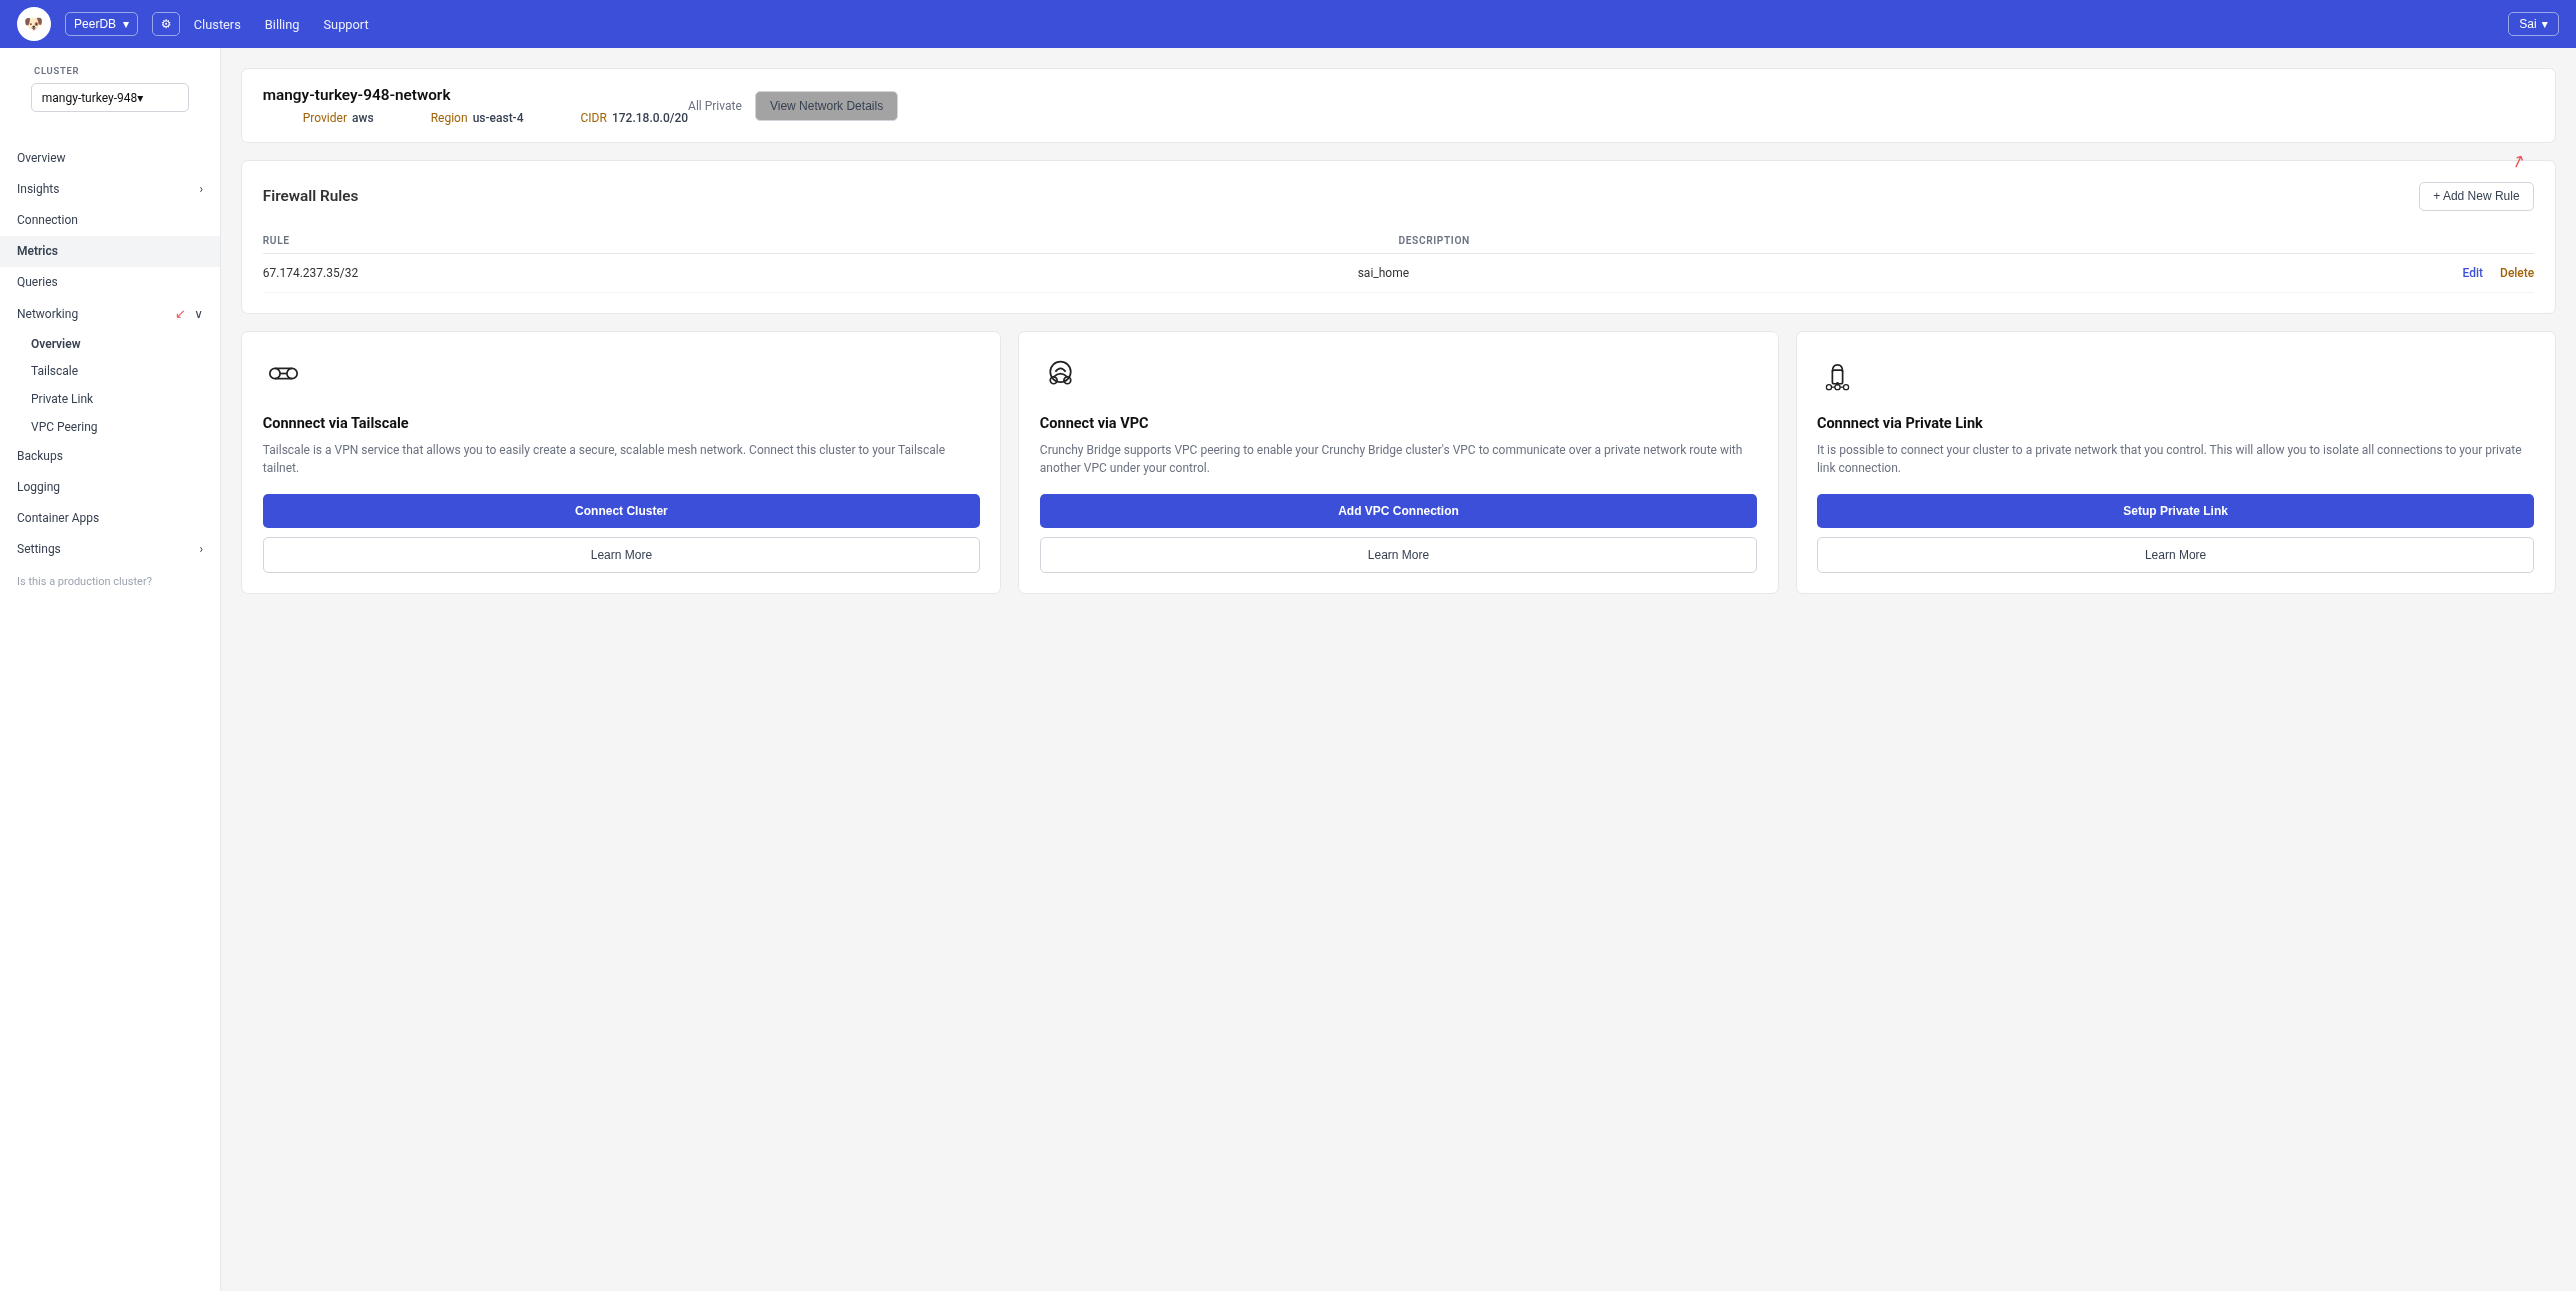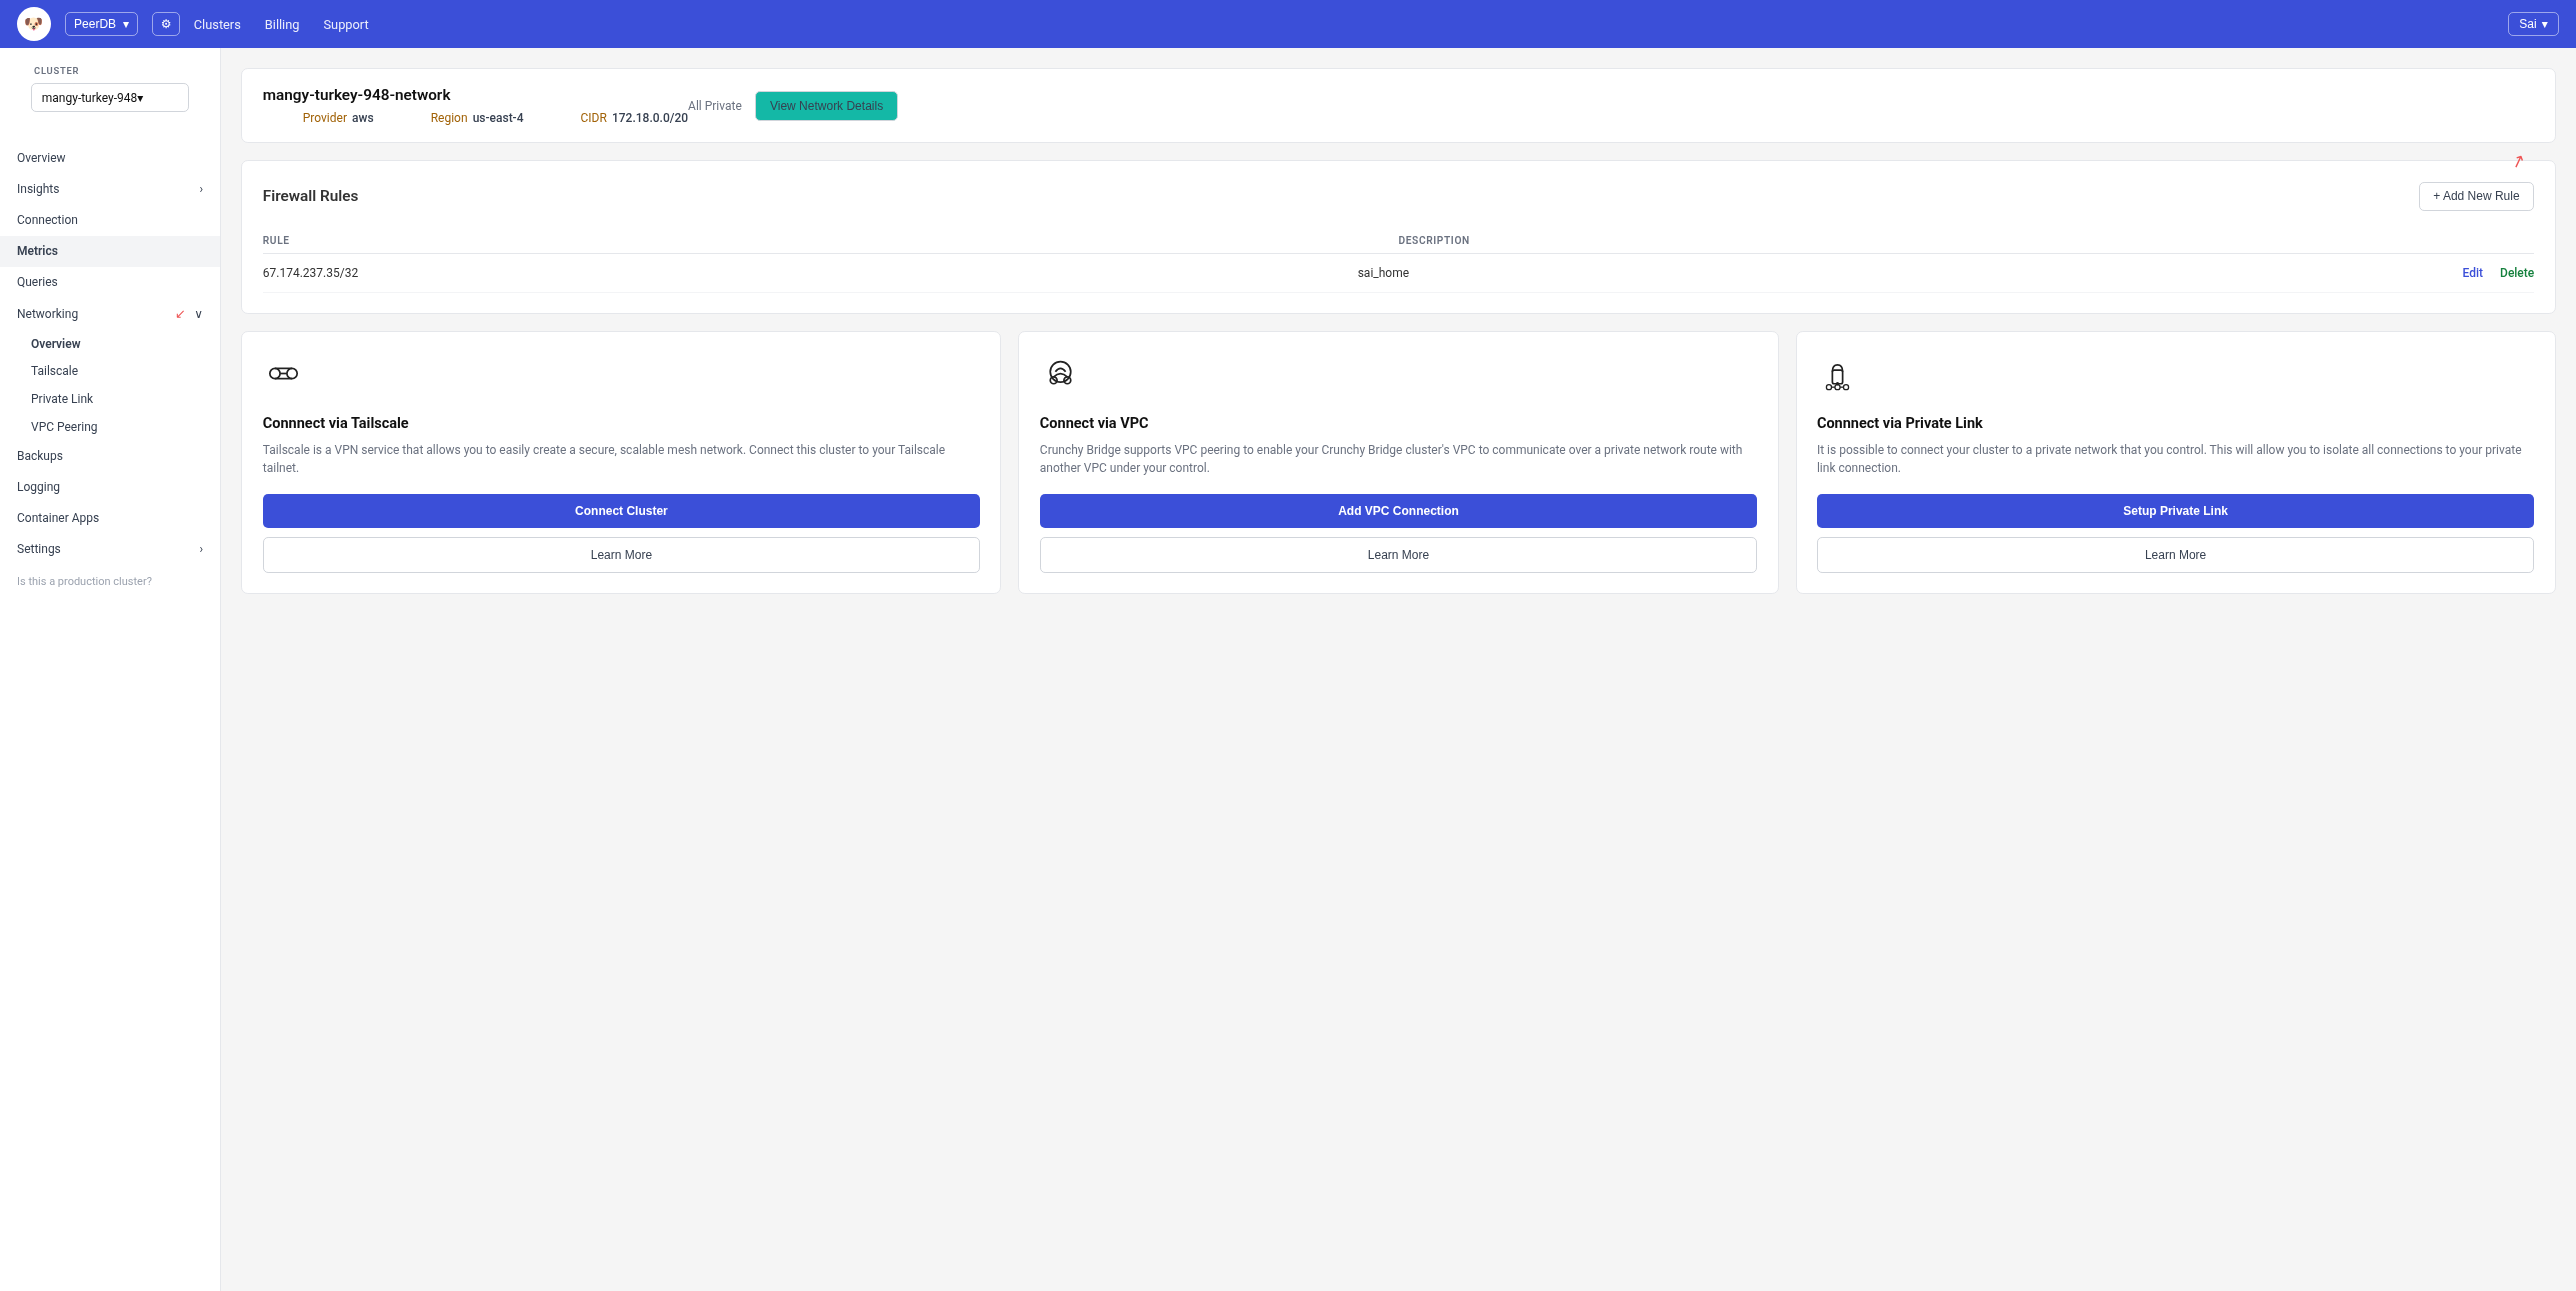--- a/index.html
+++ b/index.html
@@ -88,21 +88,21 @@
       display: flex; align-items: center; 
     }
     .network-title { font-size: 15.3px; font-weight: 600; color: #111; margin-bottom: 6.8px; }
     .network-meta { font-size: 12px; color: #6b7280; display: flex; gap: 17px; }
     .network-meta span { display: flex; gap: 5.1px; }
     .network-meta .label { color: #a16207; margin-left: 40px; }
     .network-meta .value { color: #374151; font-weight: 500; }
     .network-right { display: flex; align-items: center; gap: 13.6px; }
     .all-networks-link { font-size: 12px; color: #6b7280; cursor: pointer; }
     .view-details-btn {
-      border: 0.9px solid #d1d5db; background: #14b8a6; border-radius: 5.1px;
+      border: 0.9px solid #d1d5db; background: #a3a3a3; border-radius: 5.1px;
       padding: 6.8px 13.6px; font-size: 12px; cursor: pointer; color: #374151; font-weight: 500;
     }
 
     
     .firewall-card {
       background: white; border: 0.9px solid #e5e7eb; border-radius: 6.8px;
       padding: 20.4px; margin-bottom: 17px;
     }
     .firewall-header {
       display: flex; align-items: center; justify-content: space-between; margin-bottom: 17px;
@@ -118,21 +118,21 @@
       display: grid; grid-template-columns: 1fr 1fr auto;
       padding: 6.8px 0; border-bottom: 0.9px solid #e5e7eb;
       font-size: 10.2px; font-weight: 600; color: #6b7280; letter-spacing: 0.06em; text-transform: uppercase;
     }
     .table-row {
       display: grid; grid-template-columns: 1fr 1fr auto;
       padding: 12px 0; border-bottom: 0.9px solid #f3f4f6;
       align-items: center; font-size: 12px;
     }
     .edit-link { color: #3b4fd8; cursor: pointer; font-size: 12px; font-weight: 500; }
-    .delete-link { color: #15803d; cursor: pointer; font-size: 12px; font-weight: 500; margin-left: 13.6px; }
+    .delete-link { color: #a16207; cursor: pointer; font-size: 12px; font-weight: 500; margin-left: 13.6px; }
     .row-actions { display: flex; gap: 3.4px; padding-left: 10px; }
 
     
     .connect-grid {
       display: grid; grid-template-columns: 1fr 1fr 1fr; gap: 17px;
     }
     .connect-card {
       background: white; border: 0.9px solid #e5e7eb; border-radius: 6.8px;
       padding: 20.4px; display: flex; flex-direction: column;
     }

